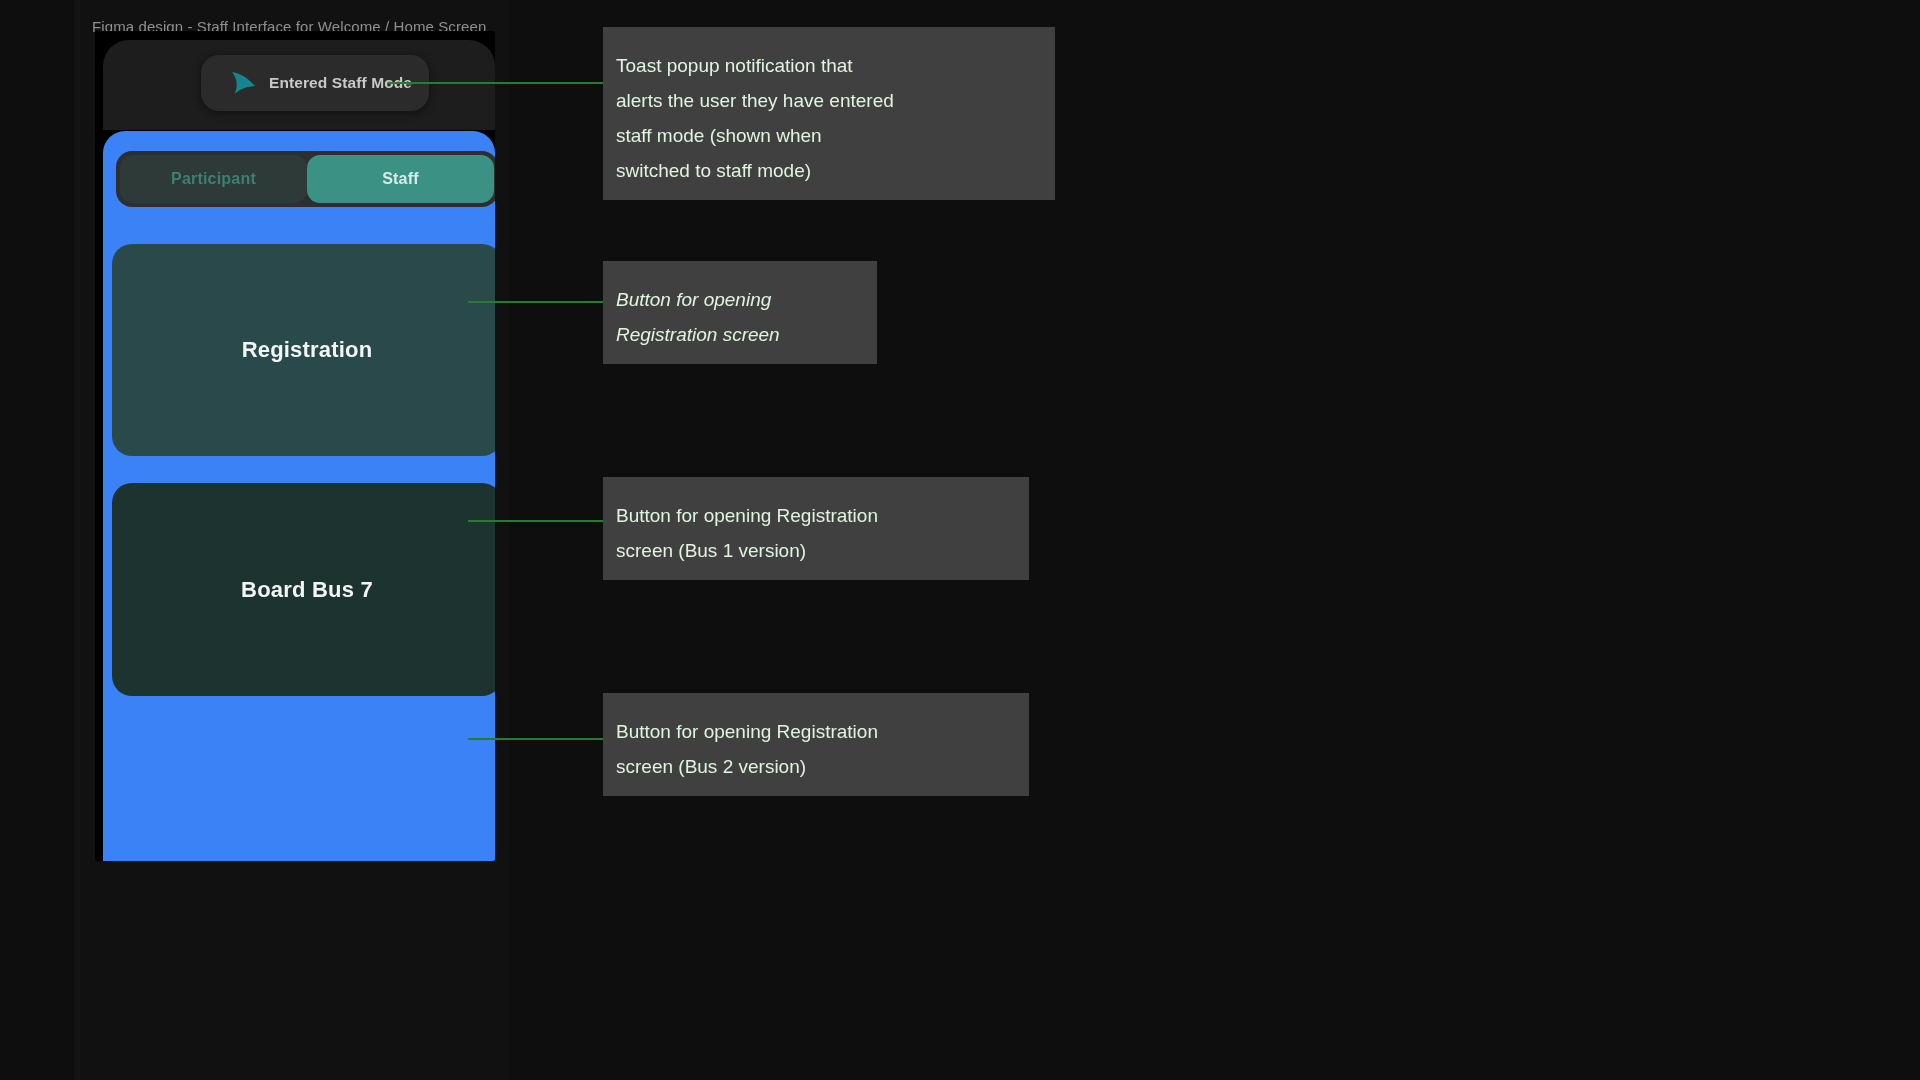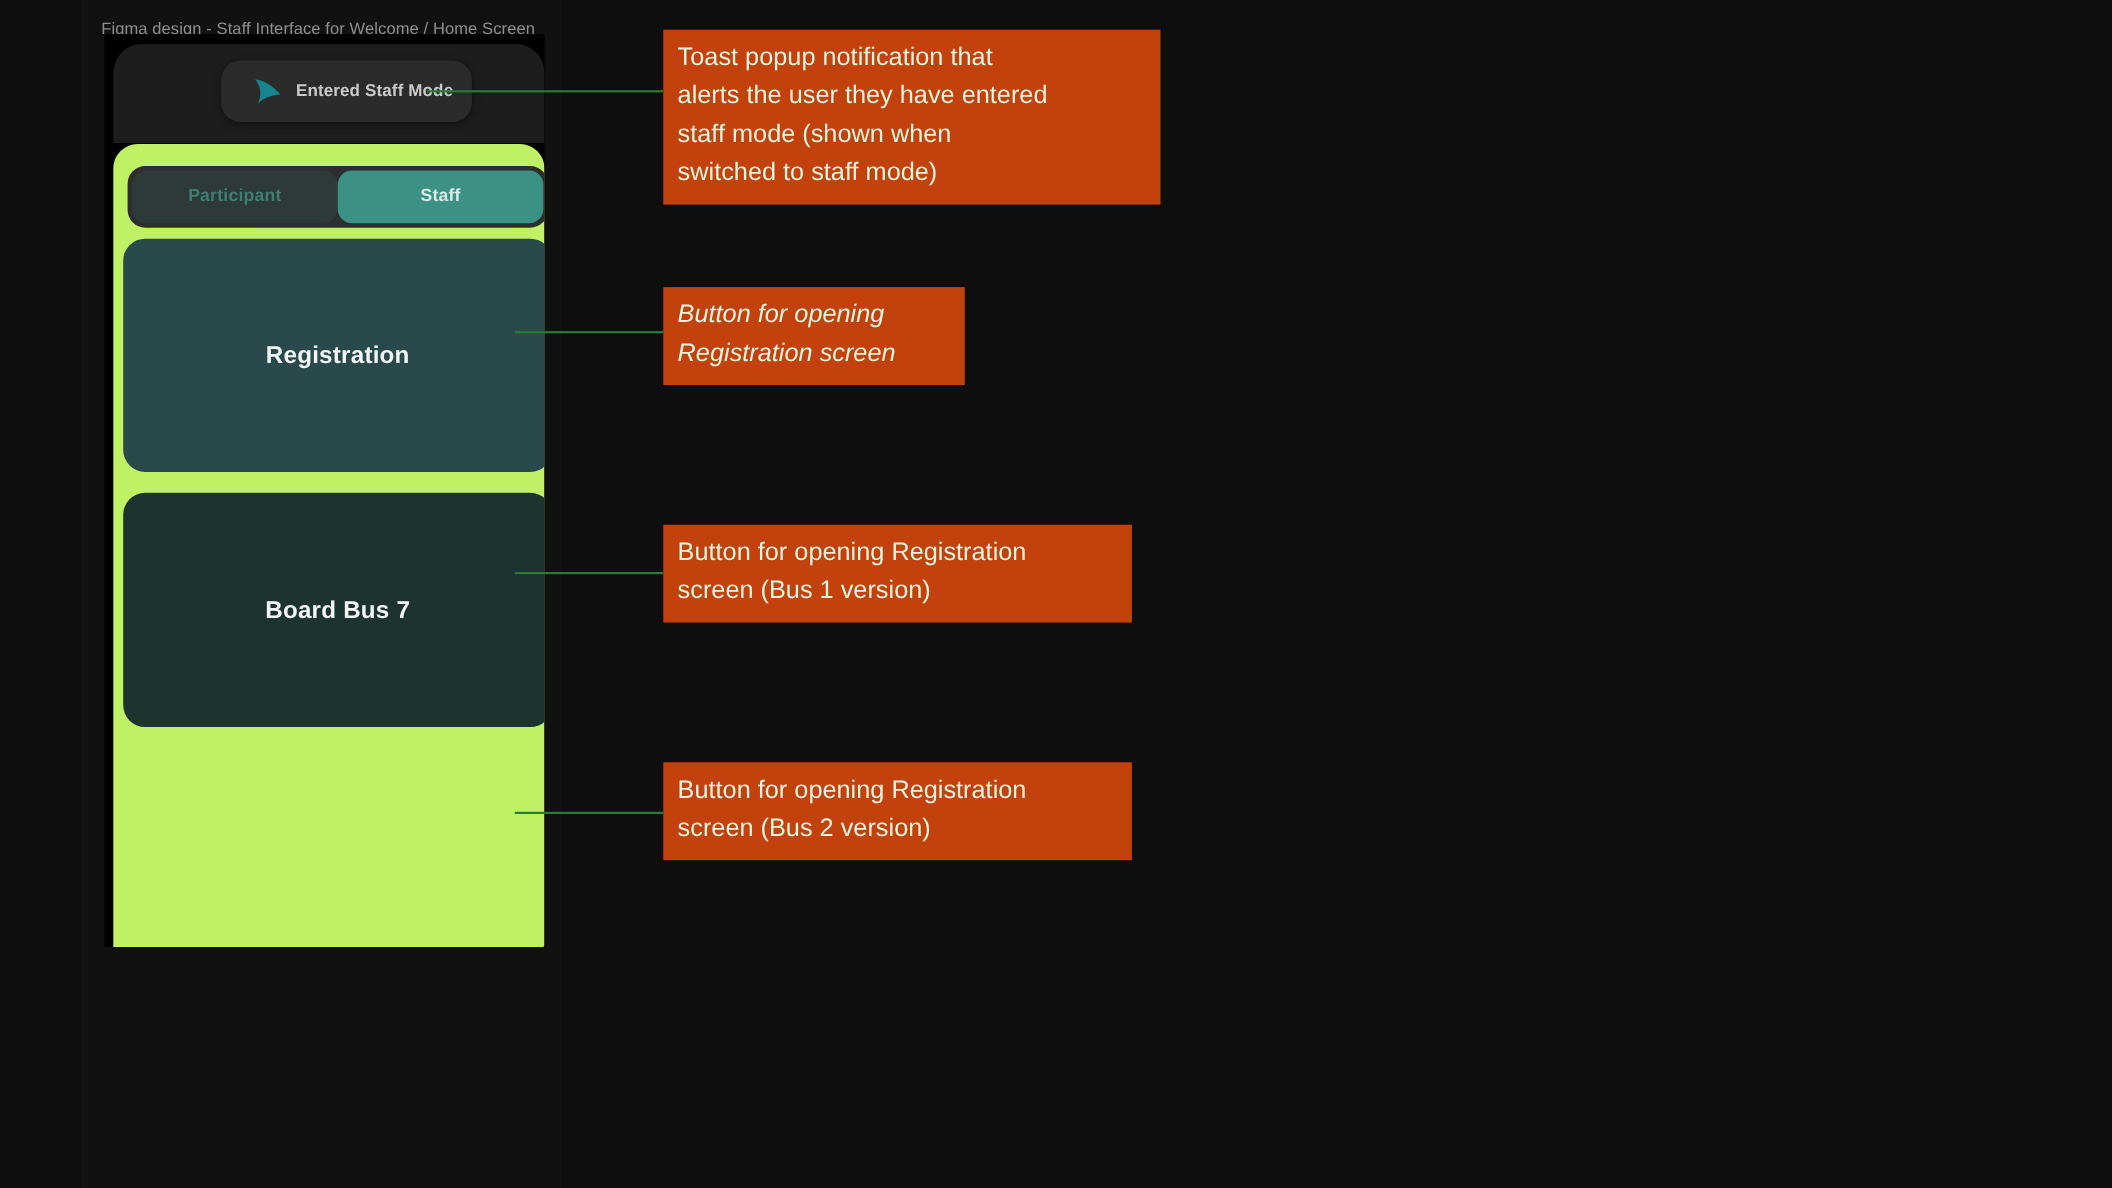--- a/index.html
+++ b/index.html
@@ -35,21 +35,21 @@
   .device-inner {
     position:absolute; left:0; top:0; width:400px; height:830px;
     background:#000;
   }
   .panel-top {
     position:absolute; left:8px; top:9px; width:392px; height:90px;
     background:#1d1d1d; border-radius:26px 26px 0 0;
   }
   .panel-body {
     position:absolute; left:8px; top:100px; width:392px; height:730px;
-    background:#bef264; border-radius:22px 22px 0 0;
+    background:#3b82f6; border-radius:22px 22px 0 0;
   }
 
   
   .toast {
     position:absolute; left:98px; top:15px; width:228px; height:56px;
     background:#2b2b2b; border-radius:18px;
     display:flex; align-items:center; gap:12px; padding-left:26px;
     box-shadow:0 2px 8px rgba(0,0,0,.45);
   }
   .toast-icon { width:30px; height:26px; display:block; flex:none; }
@@ -71,34 +71,34 @@
   }
   .seg-inactive { background:#2d3a37; color:#3f7f73; }
   .seg-active  { background:#3b9183; color:#d9ece8; }
 
   
   .cards { position:absolute; left:9px; top:86px; width:390px; }
   .card {
     width:390px; border-radius:20px;
     display:flex; align-items:center; justify-content:center;
     color:#f2f6f5; font-size:22px; font-weight:700; letter-spacing:.2px;
-    cursor:pointer; margin-bottom:19px;
+    cursor:pointer; margin-bottom:19px;margin-top:27px;
   }
   .card-1 { height:212px; background:#29494a; }
   .card-2 { height:213px; background:#1c3330; }
   .card-3 { height:222px; background:#15282a; }
 
   
   .anno {
     position:absolute;
-    background:#c2410c;
+    background:#404040;
     color:#dff5de;
-    font-size:23px;
+    font-size:19px;
     line-height:35px;
-    padding:7px 13px 12px 13px;
+    padding:21px 13px 12px 13px;
     white-space:pre-line;
   }
   .conn {
     position:absolute; height:2px; background:#2b7a33;
   }
 </style>
 </head>
 <body>
 
 <div id="stage">

